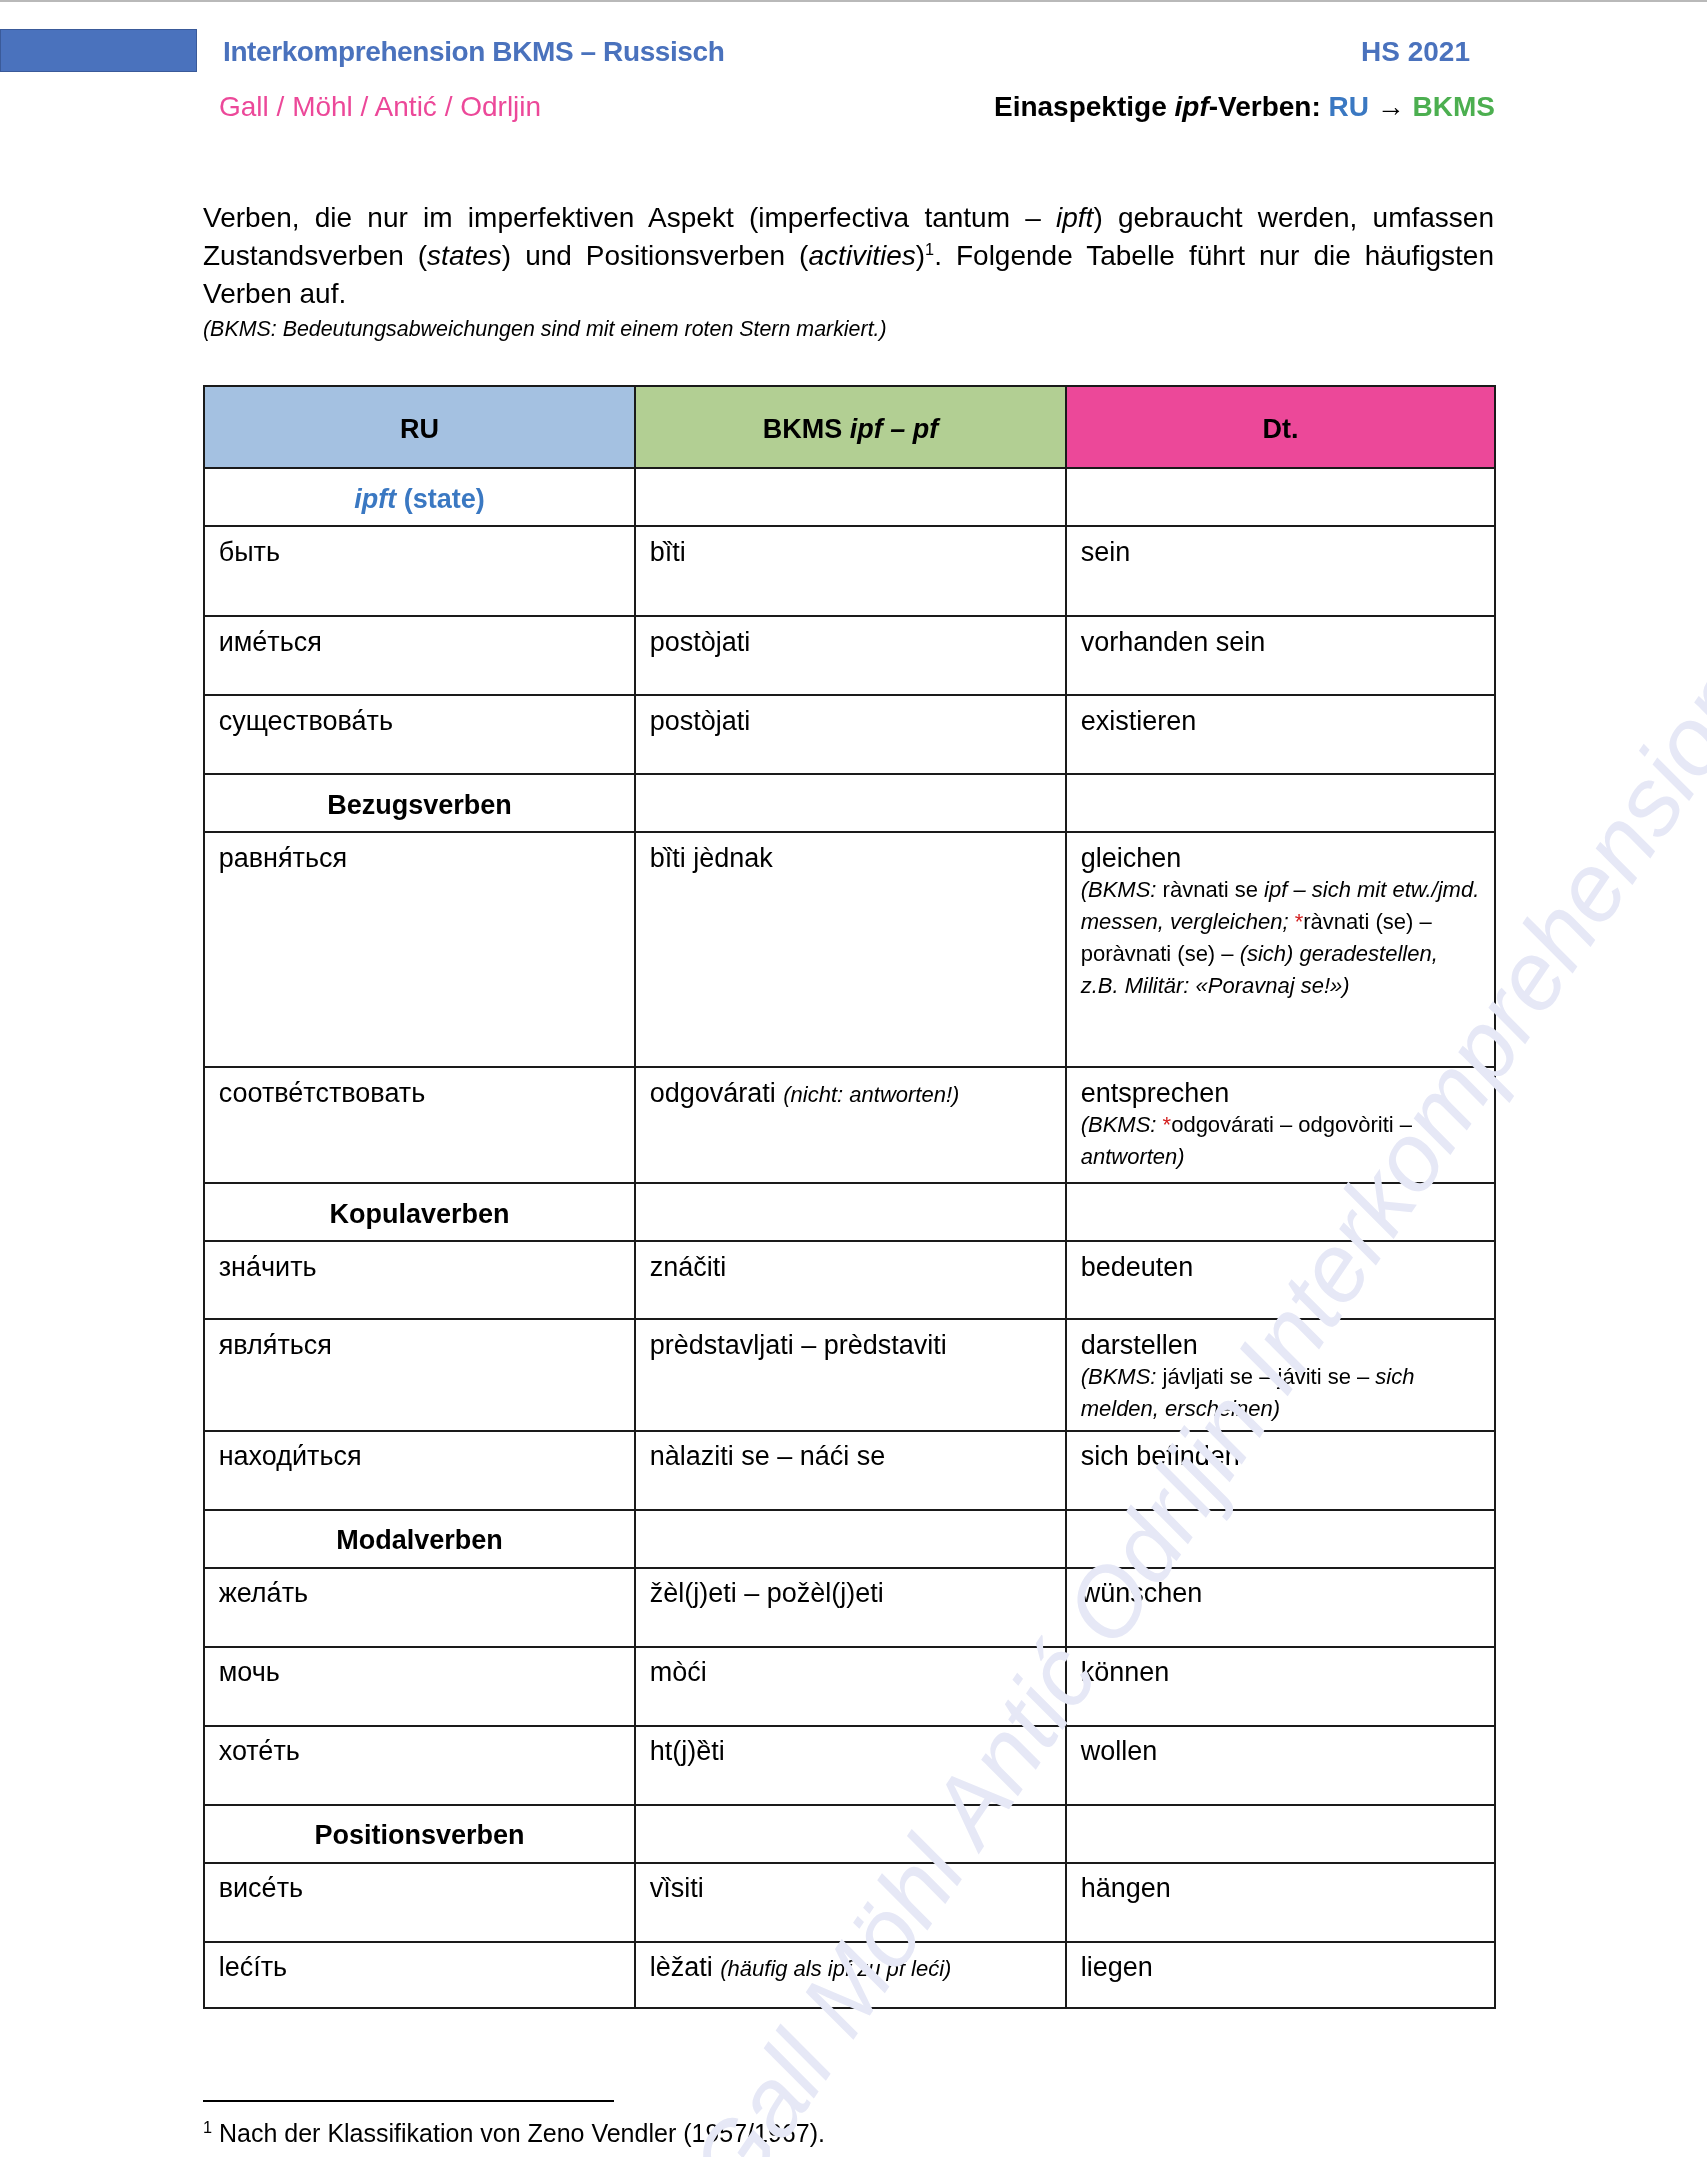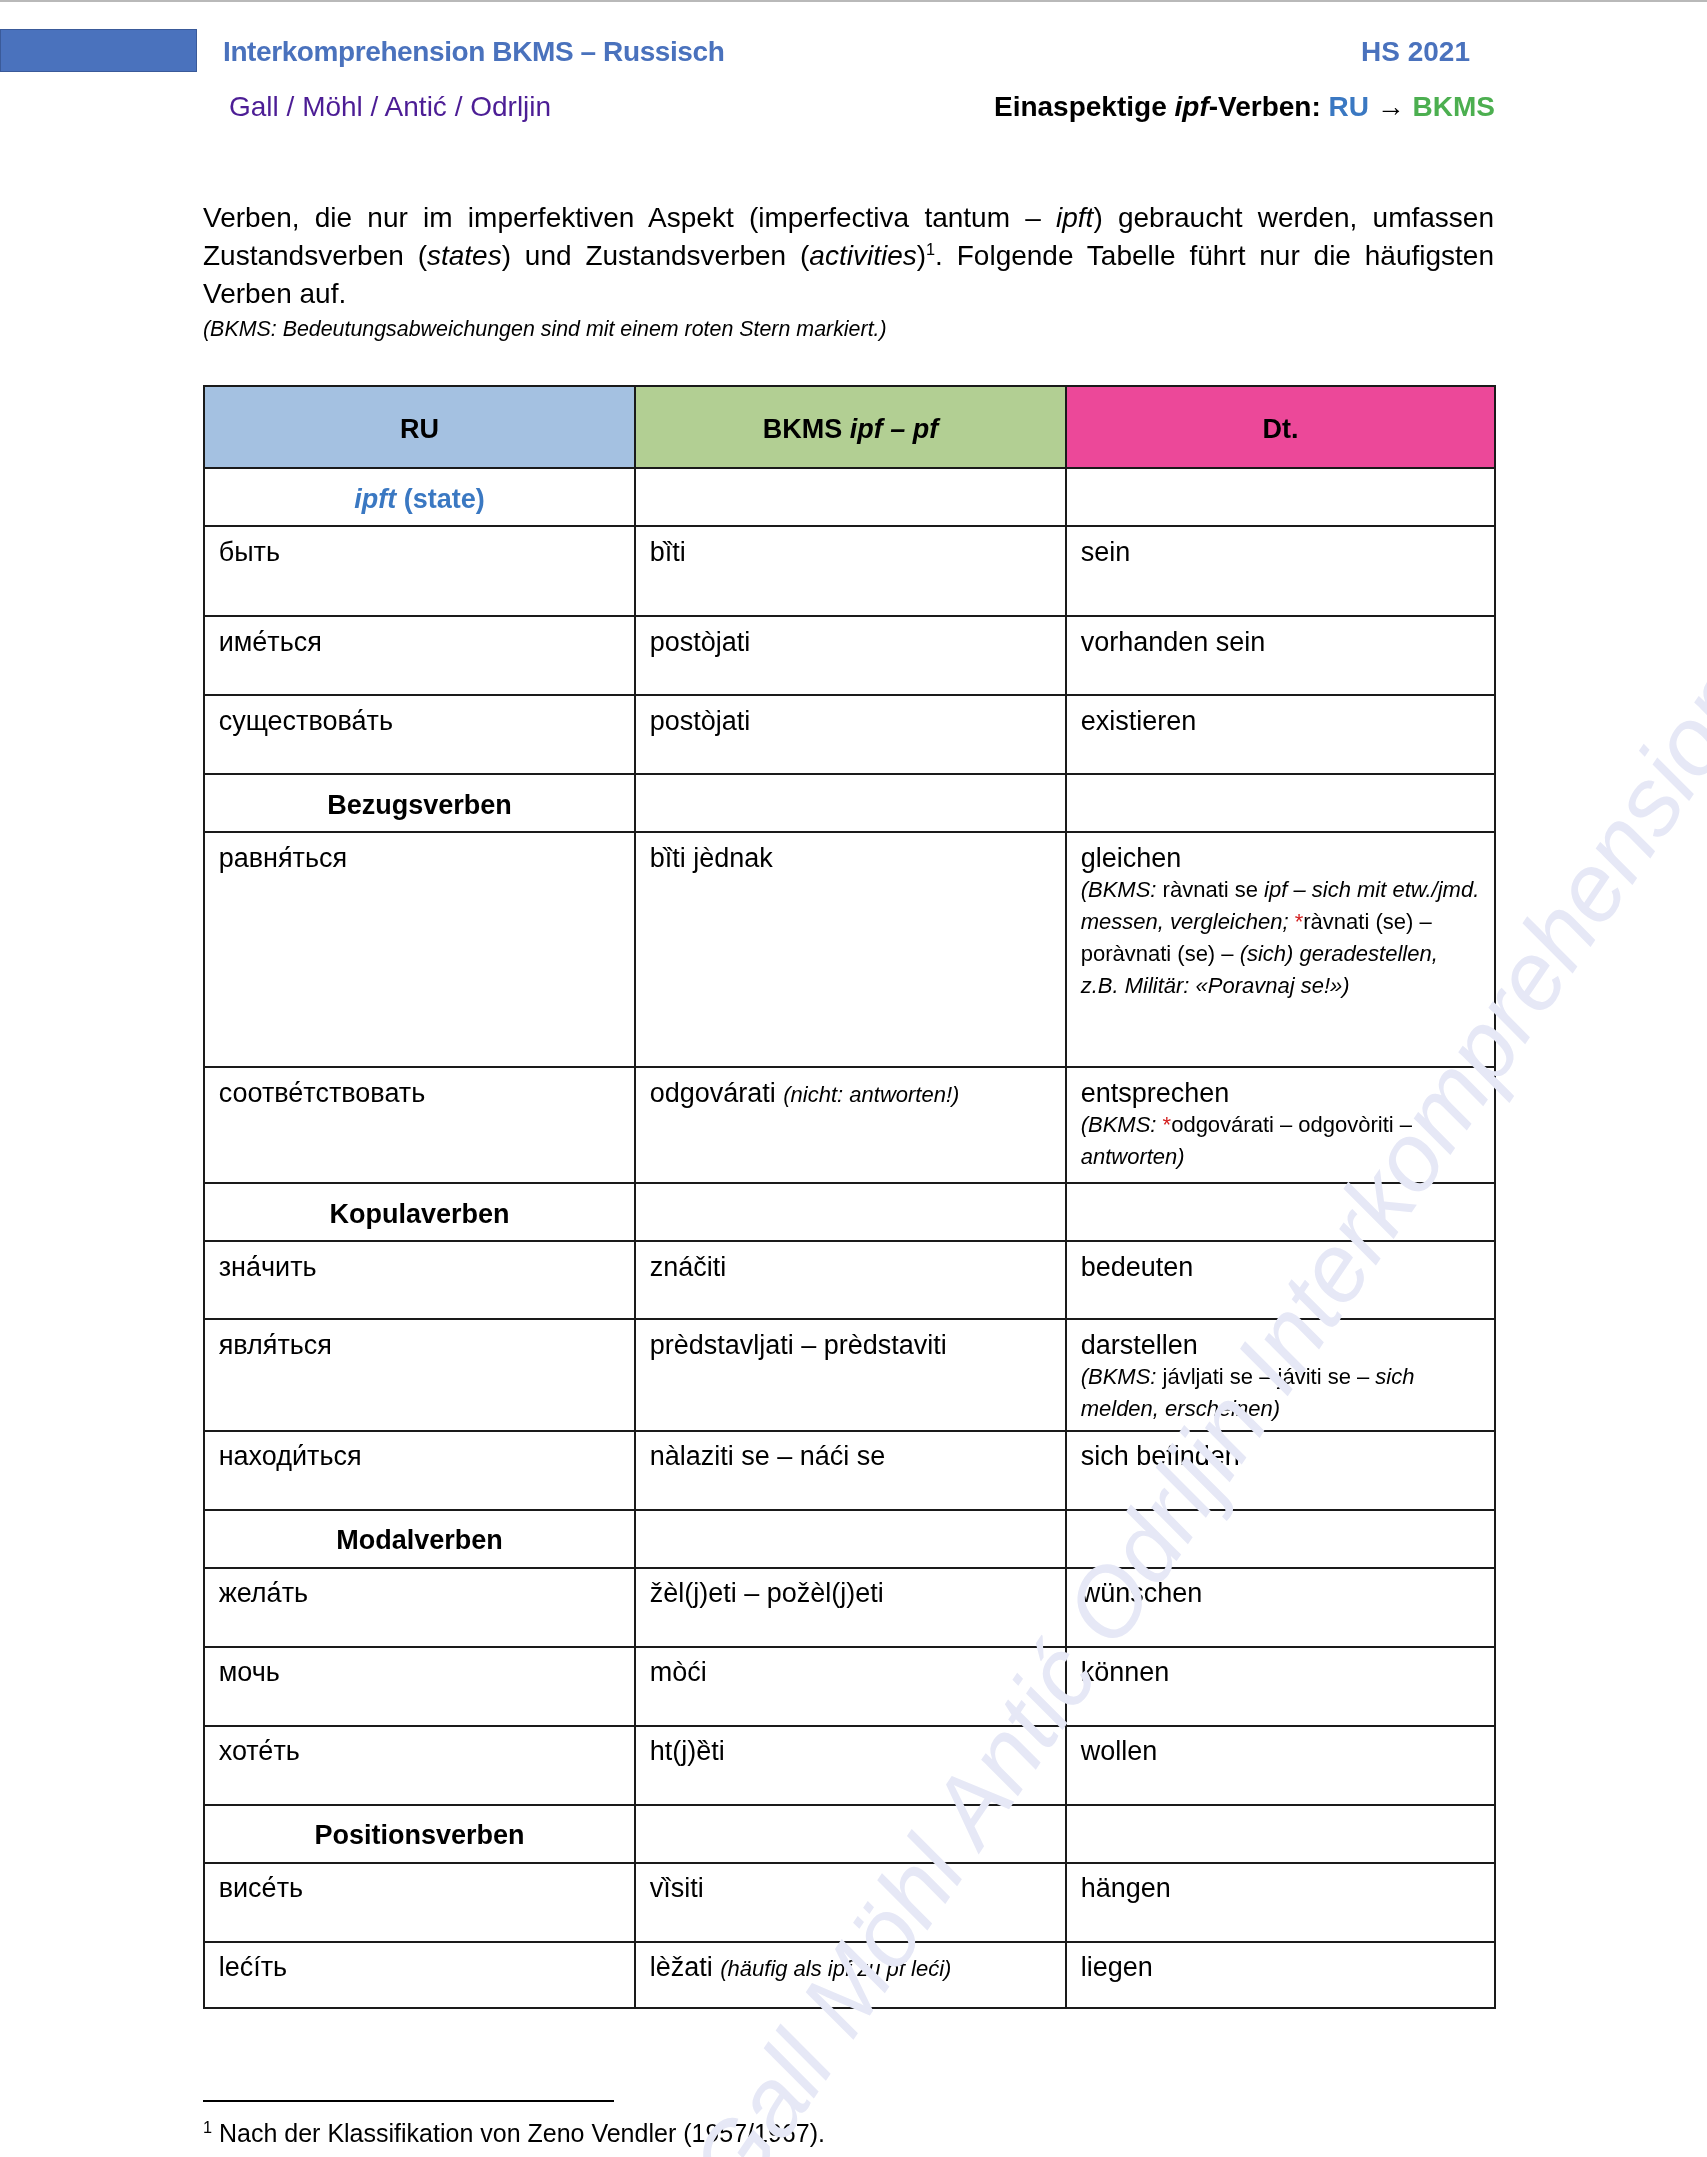--- a/index.html
+++ b/index.html
@@ -6,21 +6,21 @@
   body {
     width: 1707px; height: 2157px; position: relative; overflow: hidden;
     background: #ffffff; color: #000;
     font-family: "Liberation Sans", "DejaVu Sans", sans-serif;
   }
   .topline { position: absolute; left: 0; top: 0; width: 1707px; height: 1.7px; background: #b9b9b9; }
   .blue-box { position: absolute; left: 0; top: 29px; width: 197px; height: 43px;
     background: #4a72bd; border: 1.7px solid #3a5a99; box-sizing: border-box; }
   .hdr-title { position: absolute; left: 223px; top: 36px; font-size: 28px; font-weight: bold; color: #4a72bd; letter-spacing: -0.4px; }
   .hdr-term { position: absolute; left: 1361px; top: 36px; font-size: 28px; font-weight: bold; color: #4a72bd; }
-  .hdr-authors { position: absolute; left: 229px; top: 91px; font-size: 28px; color: #4c1d95; }
+  .hdr-authors { position: absolute; left: 219px; top: 91px; font-size: 28px; color: #ec4899; }
   .hdr-topic { position: absolute; right: 212px; top: 91px; font-size: 28px; font-weight: bold; color: #000; }
   .hdr-topic .ru { color: #3a78c2; }
   .hdr-topic .bkms { color: #4caf50; }
   .intro { position: absolute; left: 203px; top: 199px; width: 1291px; font-size: 28px; line-height: 38px; text-align: justify; }
   .intro-note { position: absolute; left: 203px; top: 317px; font-size: 21.4px; font-style: italic; }
   sup { font-size: 16.3px; vertical-align: super; line-height: 0; }
 
   table.verbs { position: absolute; left: 203px; top: 385px; width: 1291px; border-collapse: collapse; table-layout: fixed; }
   table.verbs td { border: 2.1px solid #1a1a1a; vertical-align: top; padding: 8.6px 13.7px 5.1px 13.7px; font-size: 27px; line-height: 32px; box-sizing: border-box; }
   table.verbs col.c1 { width: 431px; } table.verbs col.c2 { width: 431px; } table.verbs col.c3 { width: 429px; }
@@ -43,21 +43,21 @@
 </head>
 <body>
 
 <div class="topline"></div>
 <div class="blue-box"></div>
 <div class="hdr-title">Interkomprehension BKMS – Russisch</div>
 <div class="hdr-term">HS 2021</div>
 <div class="hdr-authors">Gall / Möhl / Antić / Odrljin</div>
 <div class="hdr-topic"><span>Einaspektige </span><i>ipf</i><span>-Verben: </span><span class="ru">RU</span><span> → </span><span class="bkms">BKMS</span></div>
 
-<div class="intro"><span>Verben, die nur im imperfektiven Aspekt (imperfectiva tantum – </span><i>ipft</i><span>) gebraucht werden, umfassen Zustandsverben (</span><i>states</i><span>) und Zustandsverben (</span><i>activities</i><span>)</span><sup>1</sup><span>. Folgende Tabelle führt nur die häufigsten Verben auf.</span></div>
+<div class="intro"><span>Verben, die nur im imperfektiven Aspekt (imperfectiva tantum – </span><i>ipft</i><span>) gebraucht werden, umfassen Zustandsverben (</span><i>states</i><span>) und Positionsverben (</span><i>activities</i><span>)</span><sup>1</sup><span>. Folgende Tabelle führt nur die häufigsten Verben auf.</span></div>
 <div class="intro-note">(BKMS: Bedeutungsabweichungen sind mit einem roten Stern markiert.)</div>
 
 <table class="verbs">
   <colgroup>
       <col class="c1">
       <col class="c2">
       <col class="c3">
     </colgroup>
   <tbody>
       <tr style="height:82px">

